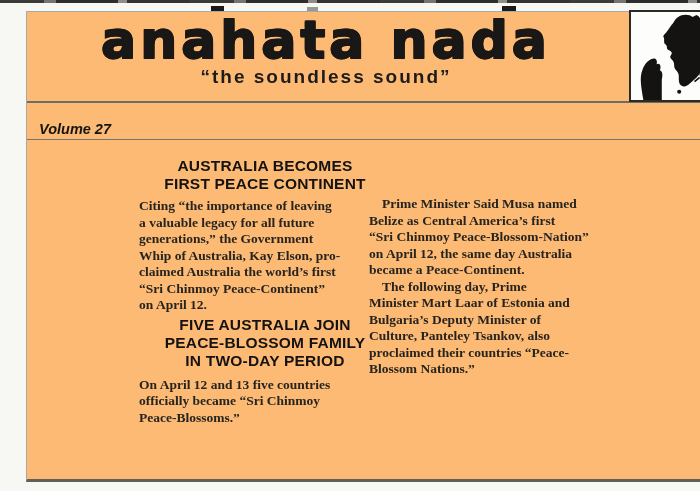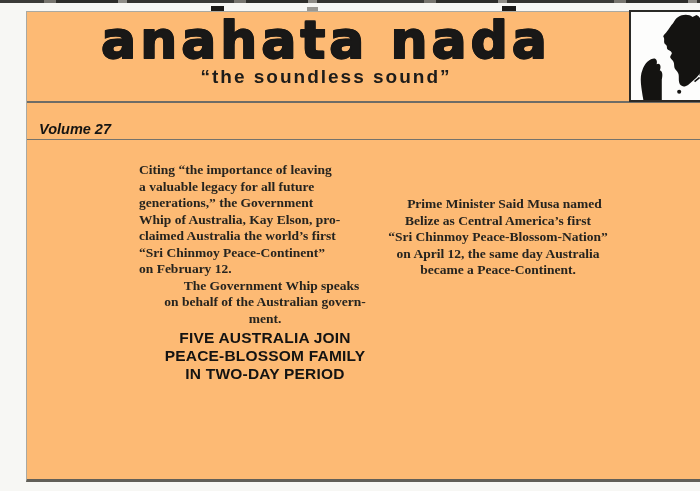--- a/index.html
+++ b/index.html
@@ -64,21 +64,21 @@
   .col-right { left:342px; top:75px; width:258px; }
   .art-heading {
     margin:0; text-align:center; white-space:pre-line;
     font-family:"Liberation Sans",sans-serif; font-weight:700;
     font-size:15.5px; line-height:18px; letter-spacing:0.2px; color:#141312;
   }
   .art-heading.second { margin-top:2px; }
   .par { margin:0; white-space:pre; }
   .par.first  { margin-top:5px; }
   .par.gap    { margin-top:7px; }
-  .par.indent { text-indent:13px;text-align:center; }
+  .par.indent { text-indent:13px; }
 </style>
 </head>
 <body>
 
 <div class="page">
 
   <div class="scan-top"></div>
   <div class="scan-tab t1"></div>
   <div class="scan-tab t2"></div>
   <div class="scan-tab t3"></div>
@@ -107,38 +107,46 @@
       </div>
     </div>
 
     <div class="issue-bar">
       <span>Volume 27</span>
     </div>
 
     <div class="content">
 
       <div class="col col-left">
+        <h2 class="art-heading">AUSTRALIA BECOMES
+FIRST PEACE CONTINENT</h2>
         <p class="par first">Citing “the importance of leaving
 a valuable legacy for all future
 generations,” the Government
 Whip of Australia, Kay Elson, pro-
 claimed Australia the world’s first
 “Sri Chinmoy Peace-Continent”
-on February 12.</p>
-        <p class="par indent">The Government Whip speaks
-on behalf of the Australian govern-
-ment.</p>
+on April 12.</p>
         <h2 class="art-heading second">FIVE AUSTRALIA JOIN
 PEACE-BLOSSOM FAMILY
 IN TWO-DAY PERIOD</h2>
+        <p class="par gap">On April 12 and 13 five countries
+officially became “Sri Chinmoy
+Peace-Blossoms.”</p>
       </div>
 
       <div class="col col-right">
         <p class="par indent">Prime Minister Said Musa named
 Belize as Central America’s first
 “Sri Chinmoy Peace-Blossom-Nation”
 on April 12, the same day Australia
 became a Peace-Continent.</p>
+        <p class="par indent">The following day, Prime
+Minister Mart Laar of Estonia and
+Bulgaria’s Deputy Minister of
+Culture, Panteley Tsankov, also
+proclaimed their countries “Peace-
+Blossom Nations.”</p>
       </div>
 
     </div>
   </div>
 </div>
 
 </body></html>

